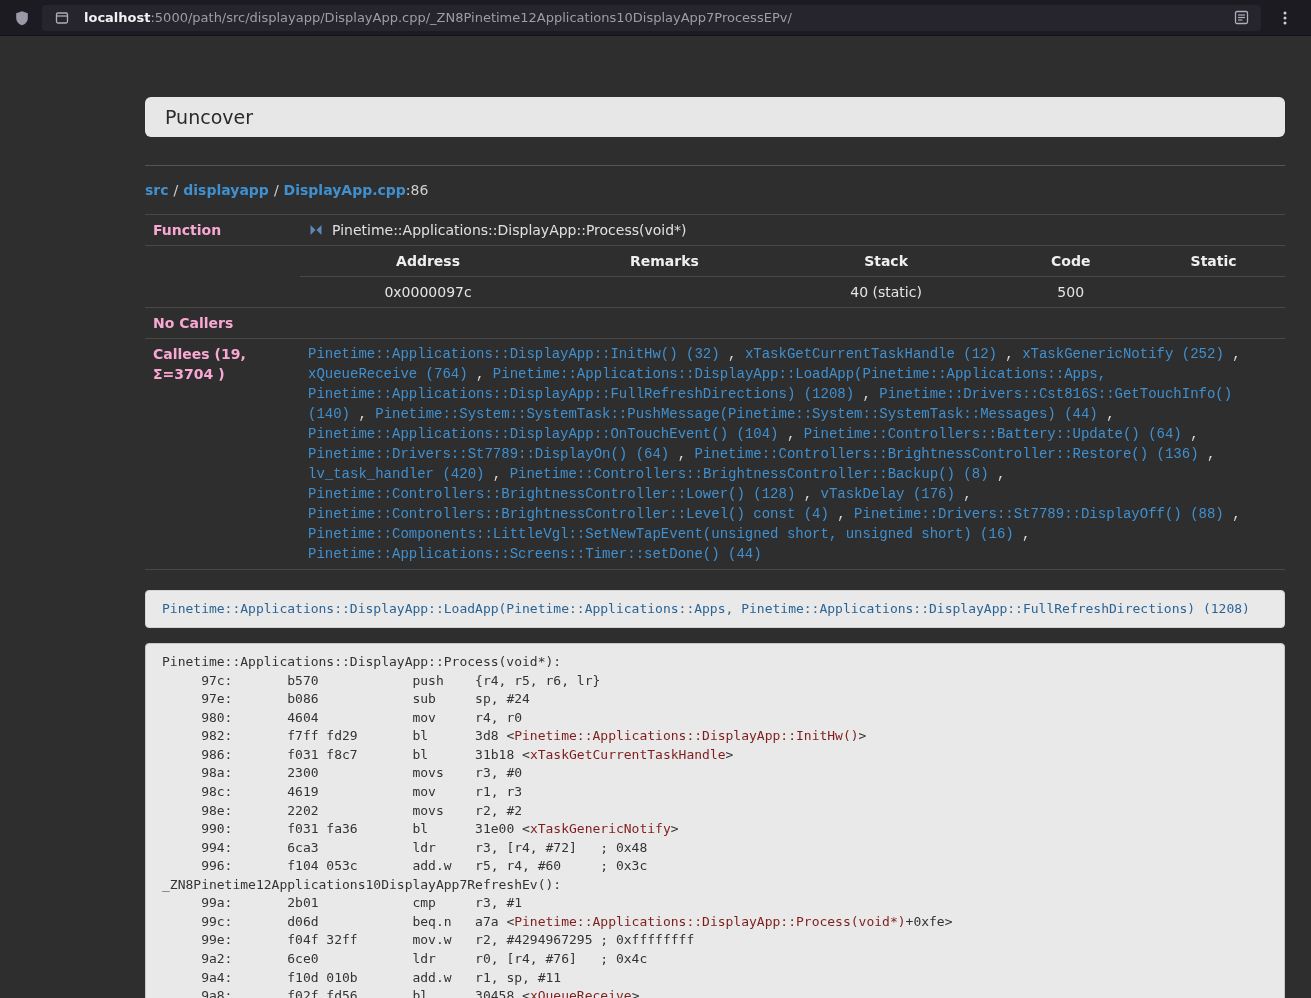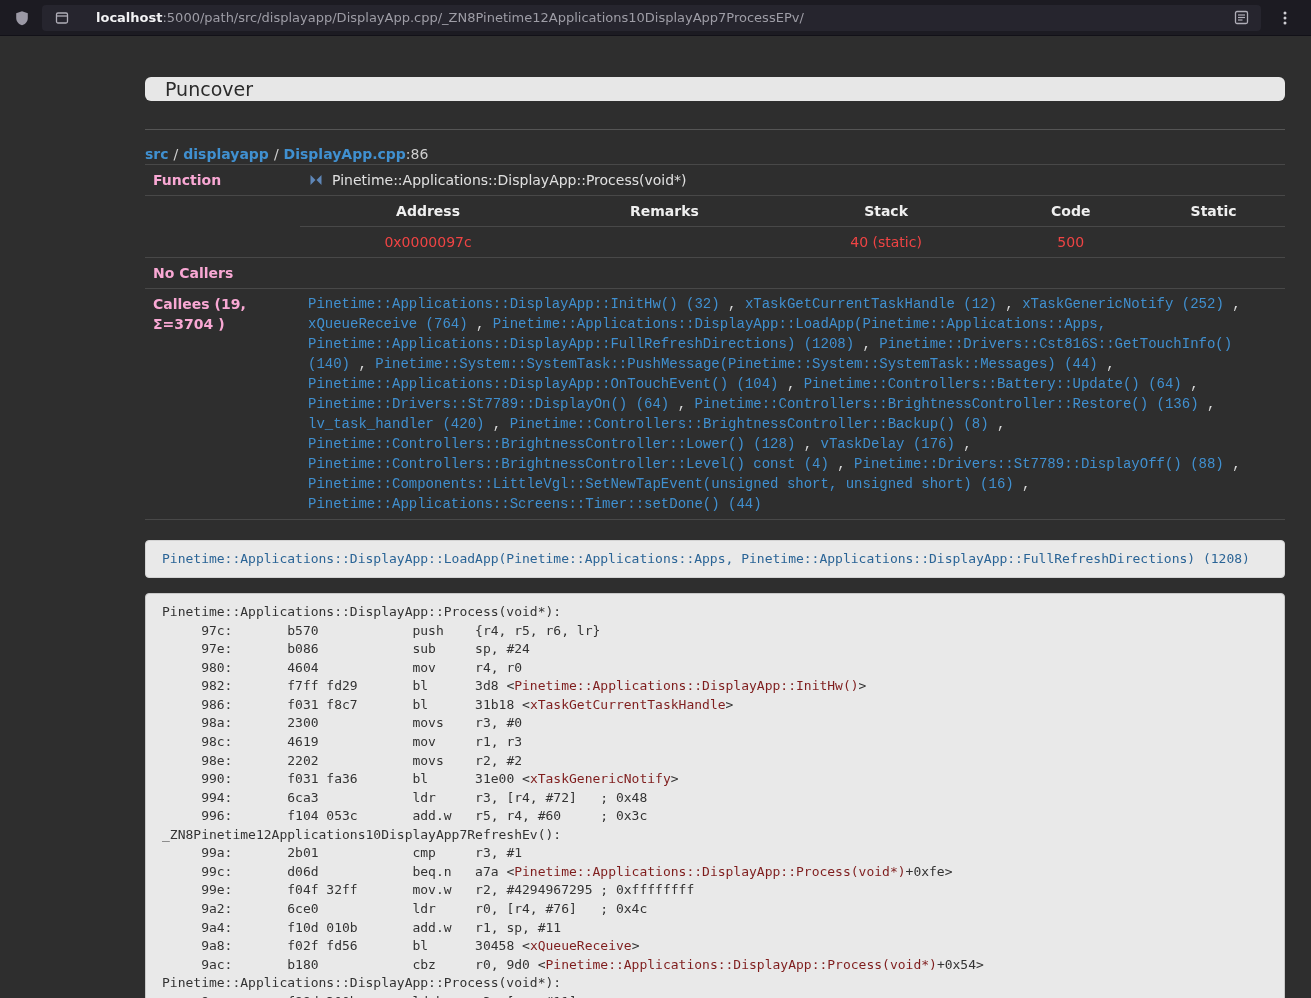--- a/index.html
+++ b/index.html
@@ -11,60 +11,60 @@
     font-size: 14px; color: #e0e0e0;
   }
 
   
   .browser-bar {
     height: 36px; background: #1c1b22; border-bottom: 1px solid #121118;
     display: flex; align-items: center; padding: 0 12px; gap: 10px;
   }
   .chrome-icon { display: flex; align-items: center; justify-content: center; width: 20px; height: 20px; flex: 0 0 auto; }
   .urlbar {
-    flex: 1; display: flex; align-items: center; gap: 24px;
+    flex: 1; display: flex; align-items: center; gap: 12px;
     background: #26252e; border-radius: 4px; height: 26px; padding: 0 10px;
     font-size: 13px; color: #9e9da6; min-width: 0;
   }
   .url-text { white-space: nowrap; overflow: hidden; text-overflow: clip; flex: 1; }
   .url-host { color: #f2f2f4; font-weight: 600; }
   .url-path { color: #9e9da6; }
   .urlbar .chrome-icon.right { margin-left: auto; }
   .menu-btn { width: 28px; height: 28px; display: flex; align-items: center; justify-content: center; border-radius: 4px; }
 
   
   .container { width: 1140px; margin-left: 145px; }
   .jumbotron {
-    margin-top: 41px; background: #e7e7e7; border-radius: 6px;
-    padding: 0 20px; color: #2b2b2b;
+    margin-top: 61px; background: #e7e7e7; border-radius: 6px;
+    padding: 8px 20px; color: #2b2b2b;
   }
   .jumbotron h1 { margin: 0; font-size: 19px; line-height: 24px; font-weight: 500; }
 
   hr.rule { border: none; border-top: 1px solid #555555; margin: 28px 0 14px; }
 
-  .crumb { font-size: 14px; font-weight: bold; line-height: 20px; margin-bottom: 0; color: #cfcfcf; }
+  .crumb { font-size: 14px; font-weight: bold; line-height: 20px; margin-bottom: 14px; color: #cfcfcf; }
   .crumb a { color: #4090d0; text-decoration: none; }
   .crumb .sep { margin: 0 5px; font-weight: normal; color: #cfcfcf; }
   .crumb .lineno { font-weight: normal; color: #cfcfcf; }
 
   
   table.fn-table { width: 100%; border-collapse: collapse; border-bottom: 1px solid #484848; margin: 0; }
   .fn-table > tbody > tr > th,
   .fn-table > tbody > tr > td {
     border-top: 1px solid #484848; padding: 5px 8px;
     text-align: left; vertical-align: top;
     font-size: 14px; line-height: 20px;
   }
   .fn-table > tbody > tr > th { font-weight: bold; color: #f9a8d4; width: 155px; }
   .fn-table td.no-pad { padding: 0; }
 
   table.inner { width: 100%; border-collapse: collapse; }
   .inner th, .inner td { padding: 5px 8px; text-align: center; font-size: 14px; line-height: 20px; }
   .inner th { font-weight: bold; color: #efefef; }
-  .inner td { border-top: 1px solid #484848; color: #ef4444; }
+  .inner td { border-top: 1px solid #484848; color: #e5e5e5; }
 
   .fn-name { color: #e0e0e0; }
   .fn-icon { display: inline-block; width: 16px; height: 16px; vertical-align: text-bottom; margin-right: 8px; }
 
   a.dark-link { color: #4090d0; text-decoration: none; }
   .callees { color: #dadada; font-family: Liberation Mono, monospace; }
 
   
   .well {
     background: #e9e9e9; border: 1px solid #d3d3d3; border-radius: 4px;

